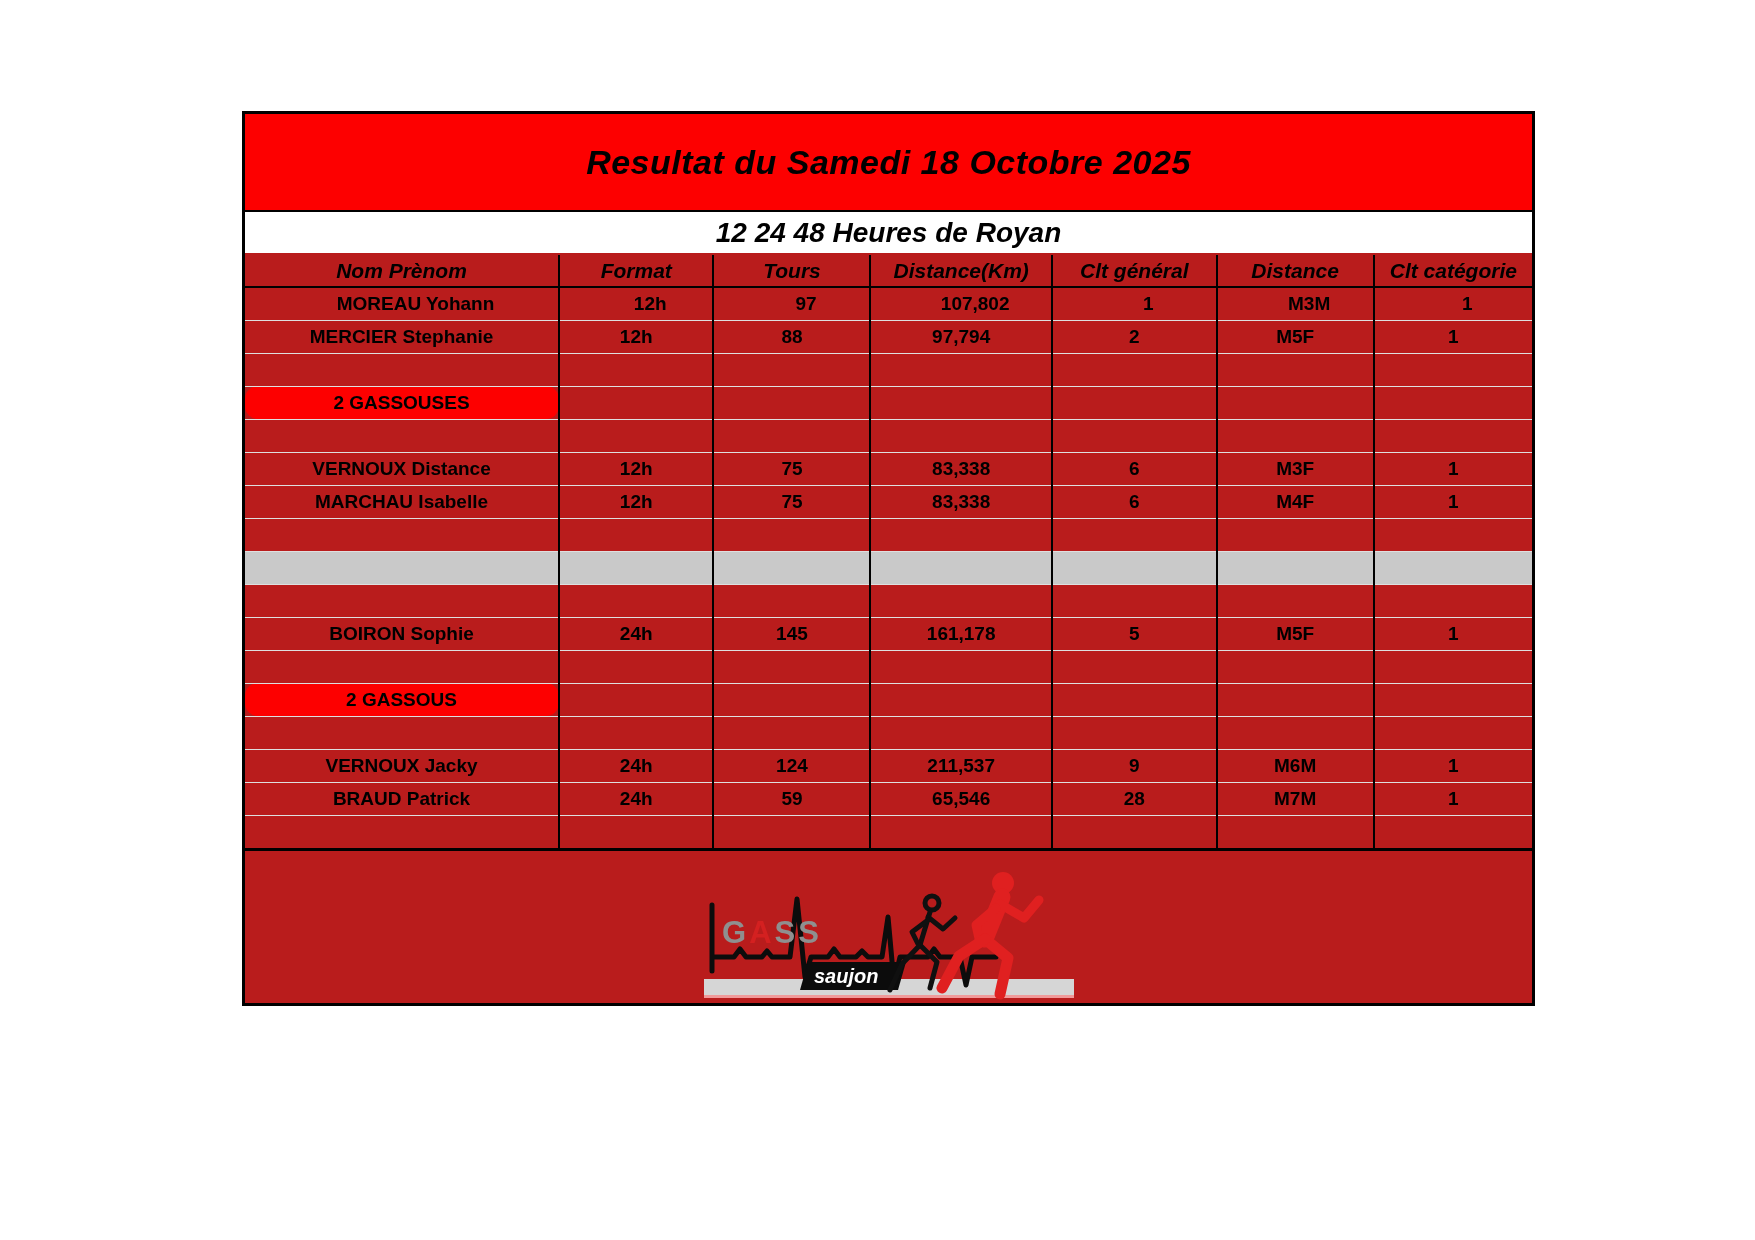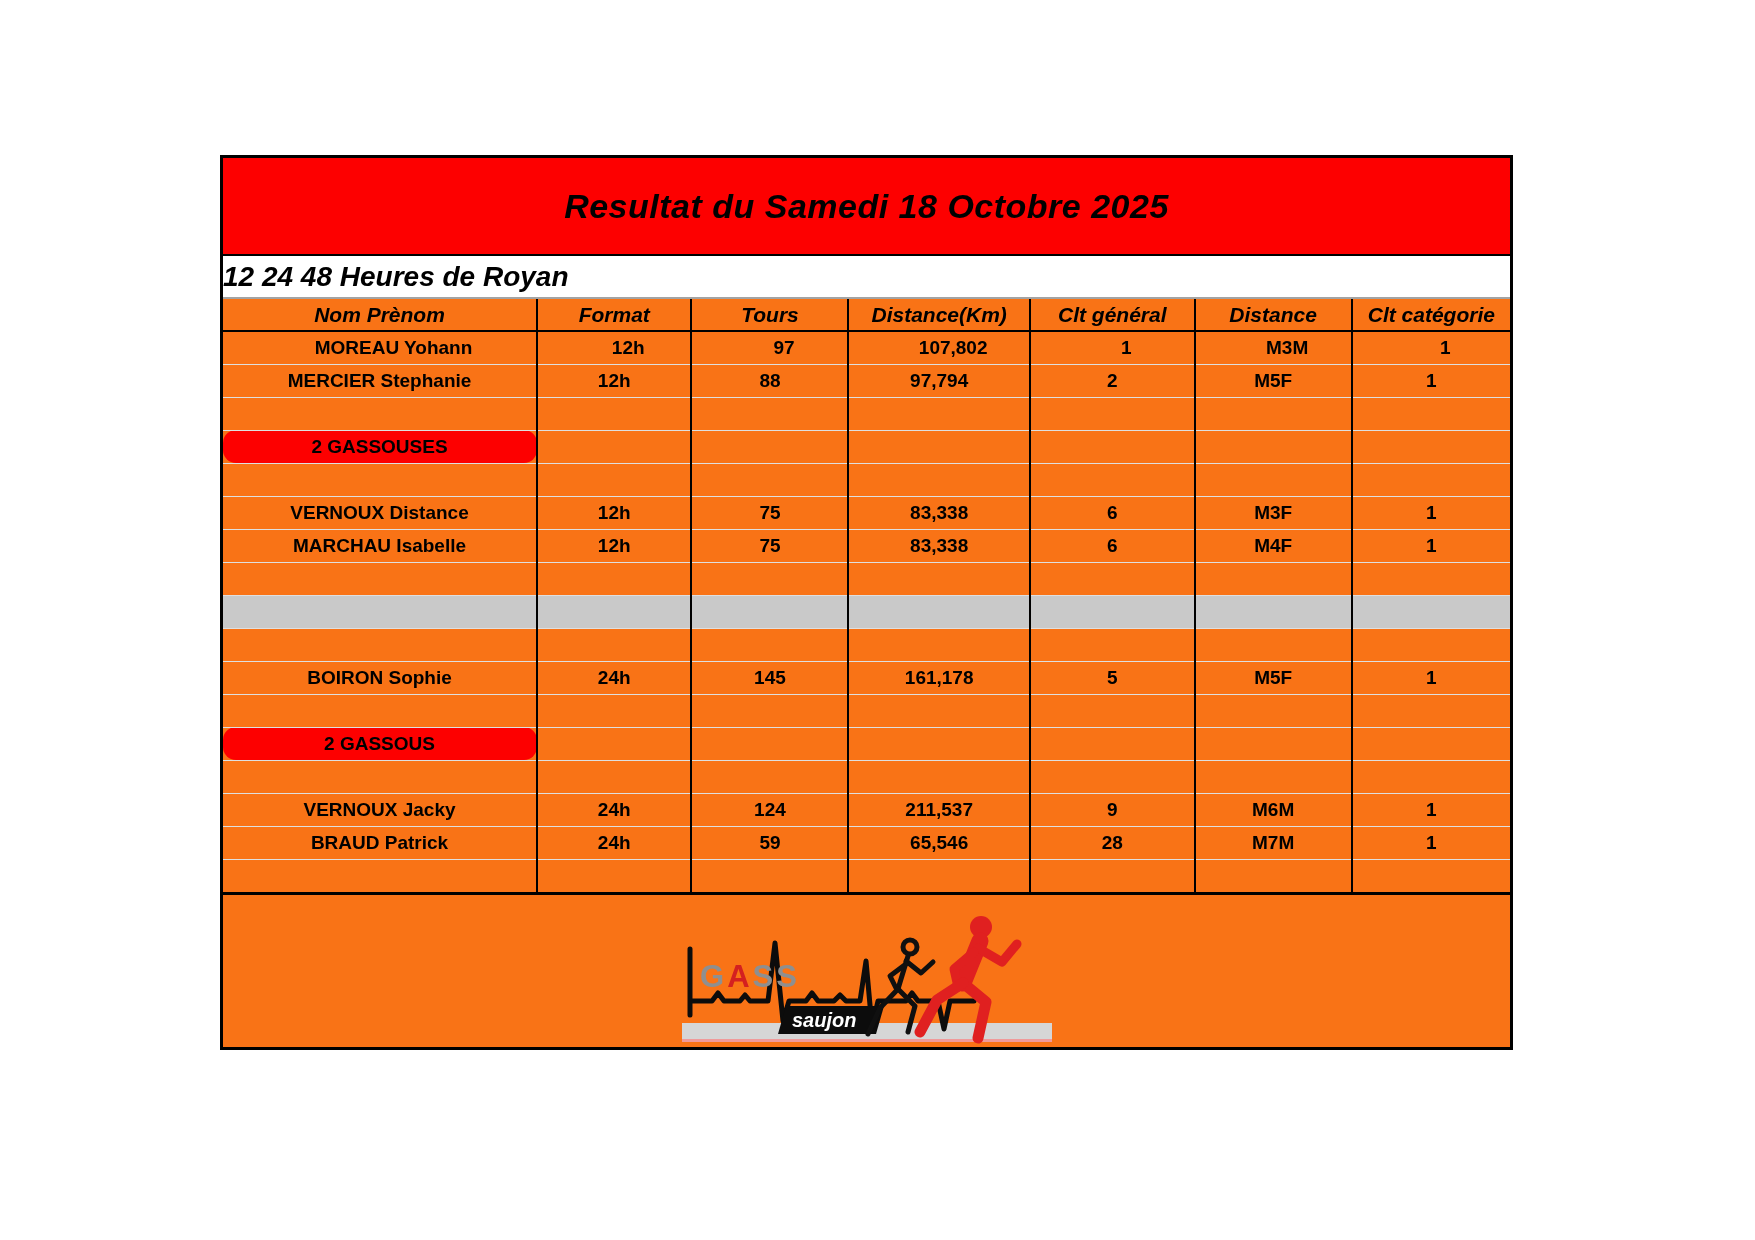--- a/index.html
+++ b/index.html
@@ -2,42 +2,42 @@
 <html style="--red: #fd0000; --magenta: #ee00ee; --grayrow: #c9c9c9; --rowline: #dfdfdf; --runnerred: #e02020; --logobar: #d6d6d6; --logobarpink: #f09a9a;"><head>
 <meta charset="utf-8">
 <style>
   html,body { margin:0; padding:0; }
   .page {
     position:relative; width:1755px; height:1240px;
     background:#ffffff; overflow:hidden;
     font-family:"Liberation Sans", sans-serif;
   }
   .sheet {
-    position:absolute; left:220px; top:111px; width:1293px;
-    box-sizing:border-box; border:3px solid #000; background:#f97316;margin-top:44px;
+    position:absolute; left:242px; top:111px; width:1293px;
+    box-sizing:border-box; border:3px solid #000; background:#b91c1c;
   }
   .banner {
     height:96px; background:var(--red,#fd0000);
     border-bottom:2px solid #000;
     display:flex; align-items:center; justify-content:center;
   }
   .banner .title {
     font-weight:bold; font-style:italic; font-size:34px; color:#000; letter-spacing:0.5px;
   }
   .subtitle-row {
     height:41px; background:#fff;
-    display:flex; align-items:center; justify-content:flex-start;
+    display:flex; align-items:center; justify-content:center;
   }
   .subtitle-row .subtitle {
     font-weight:bold; font-style:italic; font-size:28px; color:#000;
   }
   table.results { width:100%; border-collapse:collapse; table-layout:fixed; }
   table.results th {
     height:33px; box-sizing:border-box;
-    border-top:2px solid #a3a3a3; border-bottom:2px solid #000;
+    border-top:2px solid #b91c1c; border-bottom:2px solid #000;
     font-weight:bold; font-style:italic; font-size:21px; color:#000;
     text-align:center; padding:0; white-space:nowrap; overflow:hidden;
   }
   table.results th + th, table.results td + td { border-left:2px solid #000; }
   table.results td {
     height:33px; box-sizing:border-box; padding:0;
     font-weight:bold; font-size:19px; color:#000; text-align:center;
     border-top:1px solid var(--rowline,#dfdfdf);
     white-space:nowrap; overflow:hidden;
   }

